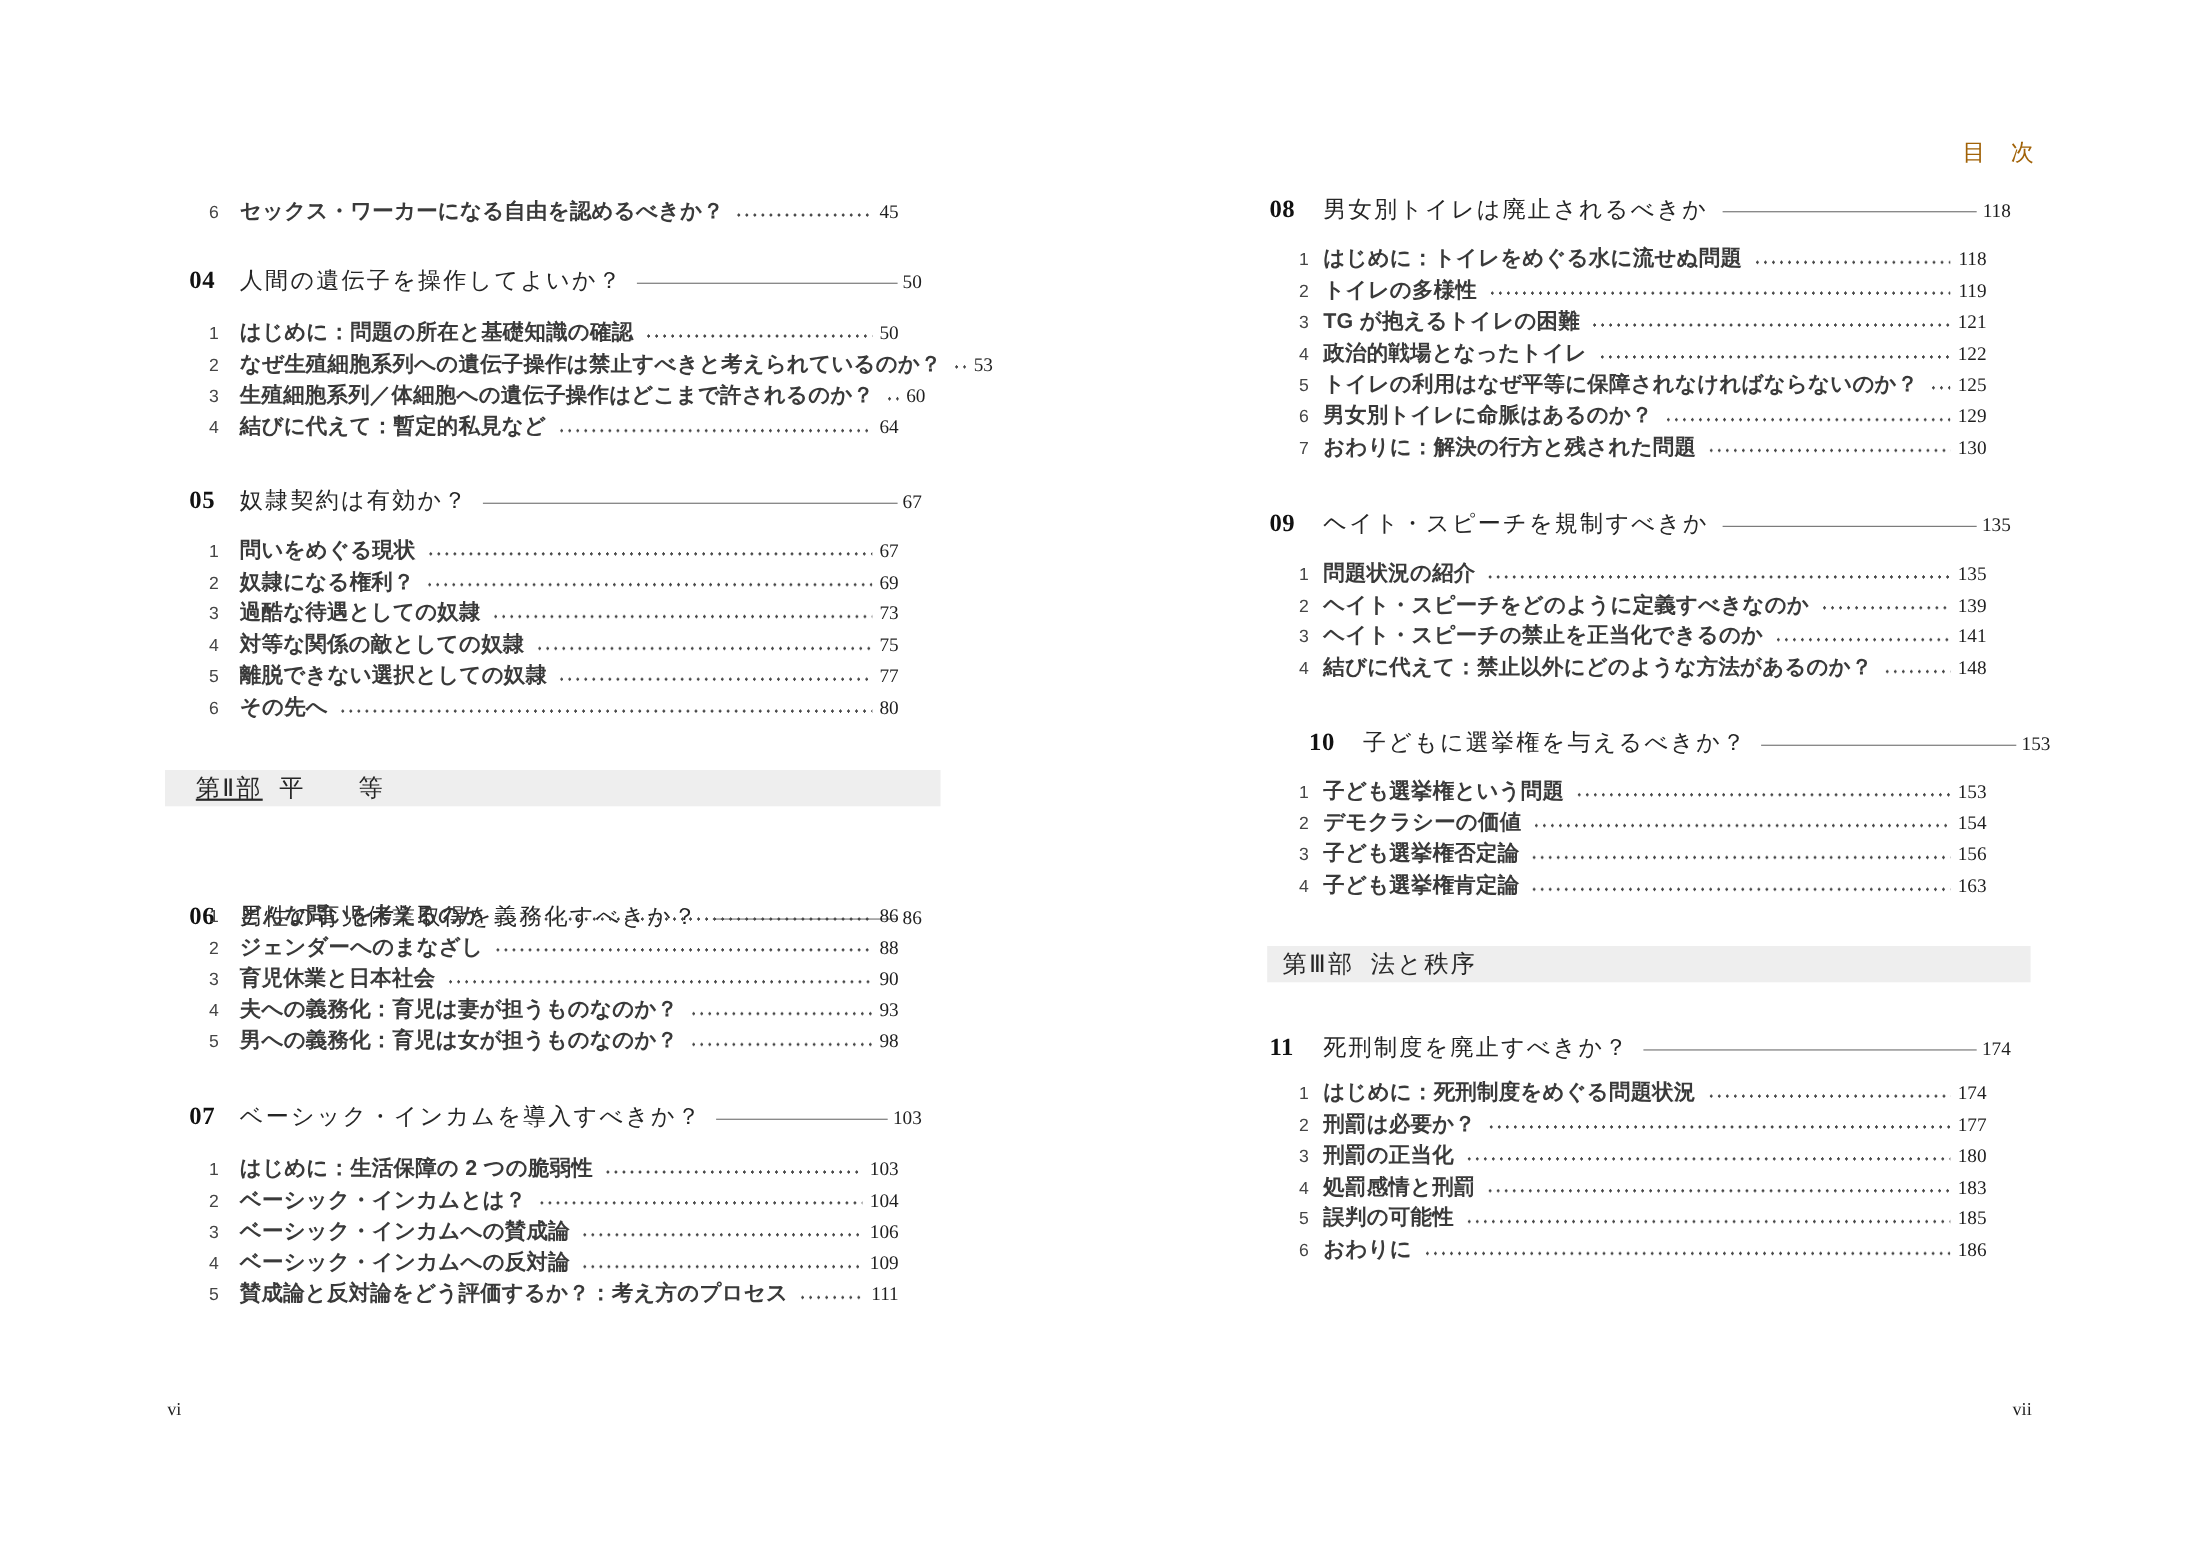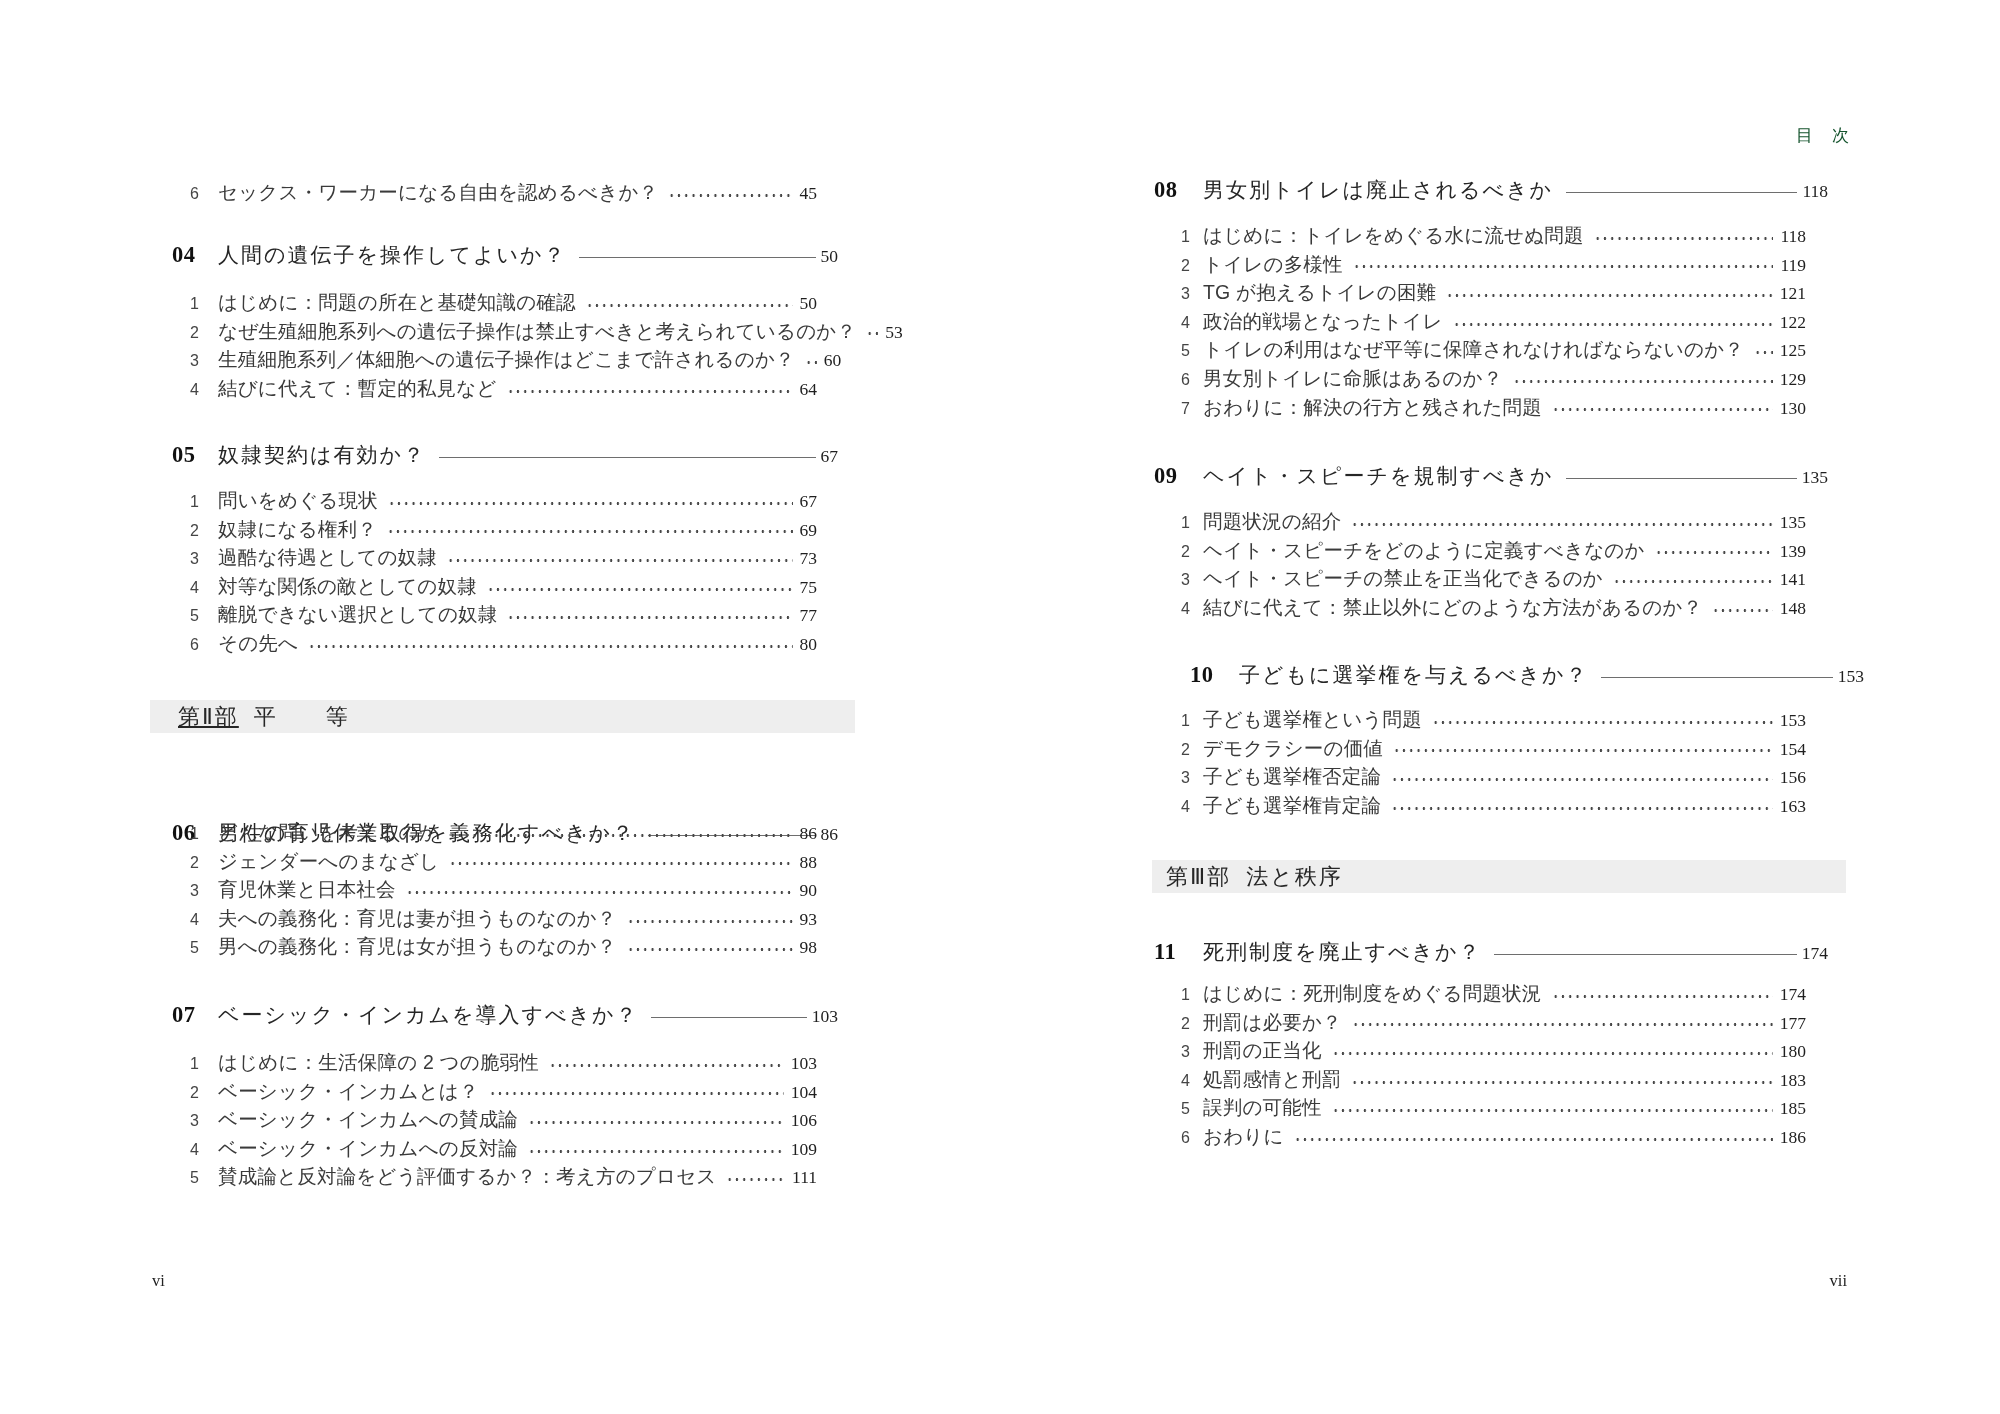--- a/index.html
+++ b/index.html
@@ -7,21 +7,21 @@
           font-family:"Liberation Sans","DejaVu Sans",sans-serif;color:#333;}
 
   
   .items{position:absolute;}
   .row{display:flex;align-items:baseline;height:28.6px;line-height:28.6px;font-size:19.5px;color:#3a3a3a;}
   .col-left .row{padding-right:21px;}
   .col-right .row{padding-right:22px;}
   .inum{flex:none;font-size:16px;color:#454545;}
   .col-left .inum{margin-left:18px;width:28px;}
   .col-right .inum{margin-left:27px;width:22px;}
-  .ititle{flex:none;white-space:nowrap;letter-spacing:0.2px;}
+  .ititle{flex:none;white-space:nowrap;letter-spacing:0.2px;font-weight:bold;}
   .dots{flex:1;align-self:center;height:5px;min-width:12px;margin:0 2px 0 10px;transform:translateY(3px);
         background-image:radial-gradient(circle,#474747 1.25px,rgba(0,0,0,0) 1.4px);
         background-size:7.3px 5px;background-repeat:repeat-x;background-position:left center;}
   .ipage{flex:none;padding-left:5px;font-family:"Liberation Serif","DejaVu Serif",serif;
          font-size:17.5px;color:#1f1f1f;font-variant-numeric:oldstyle-nums;}
 
   
   .chead{position:absolute;display:flex;align-items:baseline;height:34px;line-height:34px;}
   .cnum{flex:none;font-family:"Liberation Serif","DejaVu Serif",serif;font-weight:bold;
         font-size:22.5px;color:#111;letter-spacing:0.5px;}
@@ -34,21 +34,21 @@
 
   
   .part-bar{position:absolute;background:#eeeeee;display:flex;align-items:center;height:33px;
             color:#262626;font-size:22px;}
   .part-label{white-space:pre;letter-spacing:2px;}
   .col-left .part-label{margin-left:28px;text-decoration:underline;}
   .col-right .part-label{margin-left:14px;}
   .part-title{margin-left:15px;letter-spacing:2px;white-space:pre;}
 
   
-  #toc-header{position:absolute;top:124px;right:150px;font-size:17px;letter-spacing:1px;color:#14532d;white-space:pre;}
+  #toc-header{position:absolute;top:124px;right:150px;font-size:21px;letter-spacing:1px;color:#a16207;white-space:pre;}
   .footer-page{position:absolute;font-family:"Liberation Serif","DejaVu Serif",serif;font-size:16.5px;color:#222;}
   #footer-left{left:152px;top:1271px;}
   #footer-right{right:153px;top:1271px;}
 </style>
 </head>
 <body>
 
 <div id="canvas">
   <div id="toc-header">目　次</div>
   <div id="footer-left" class="footer-page">vi</div>

